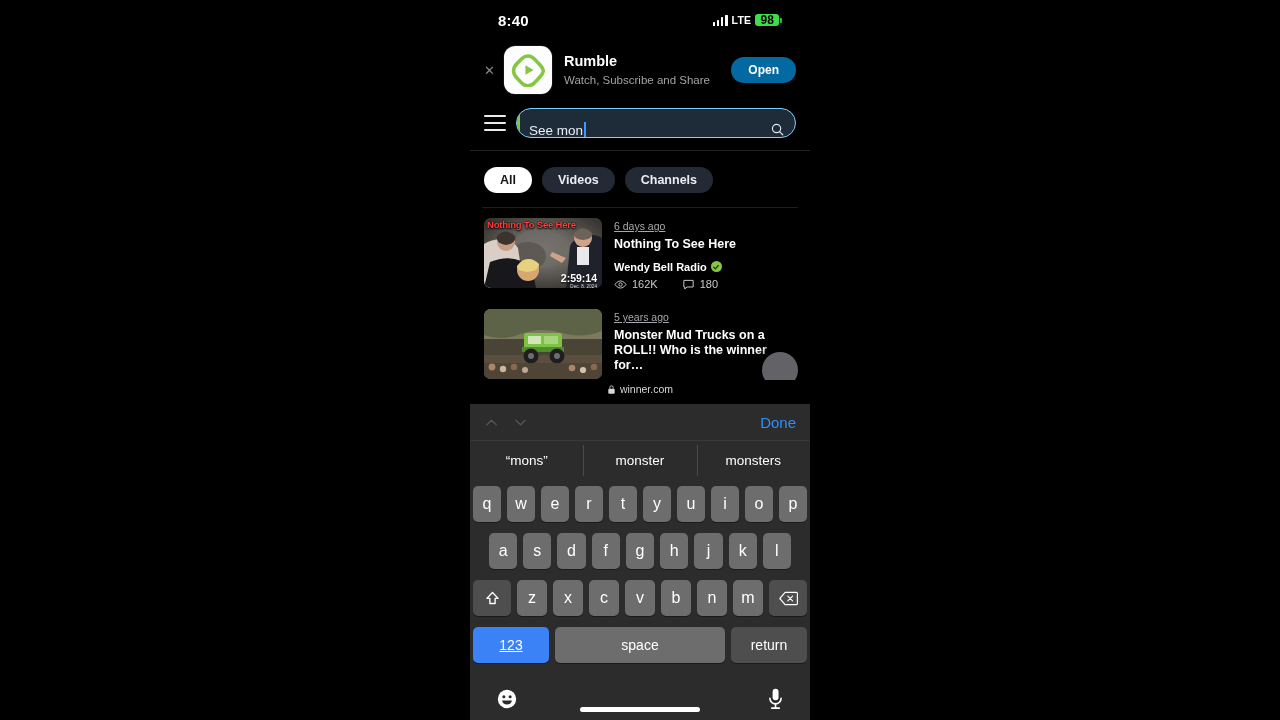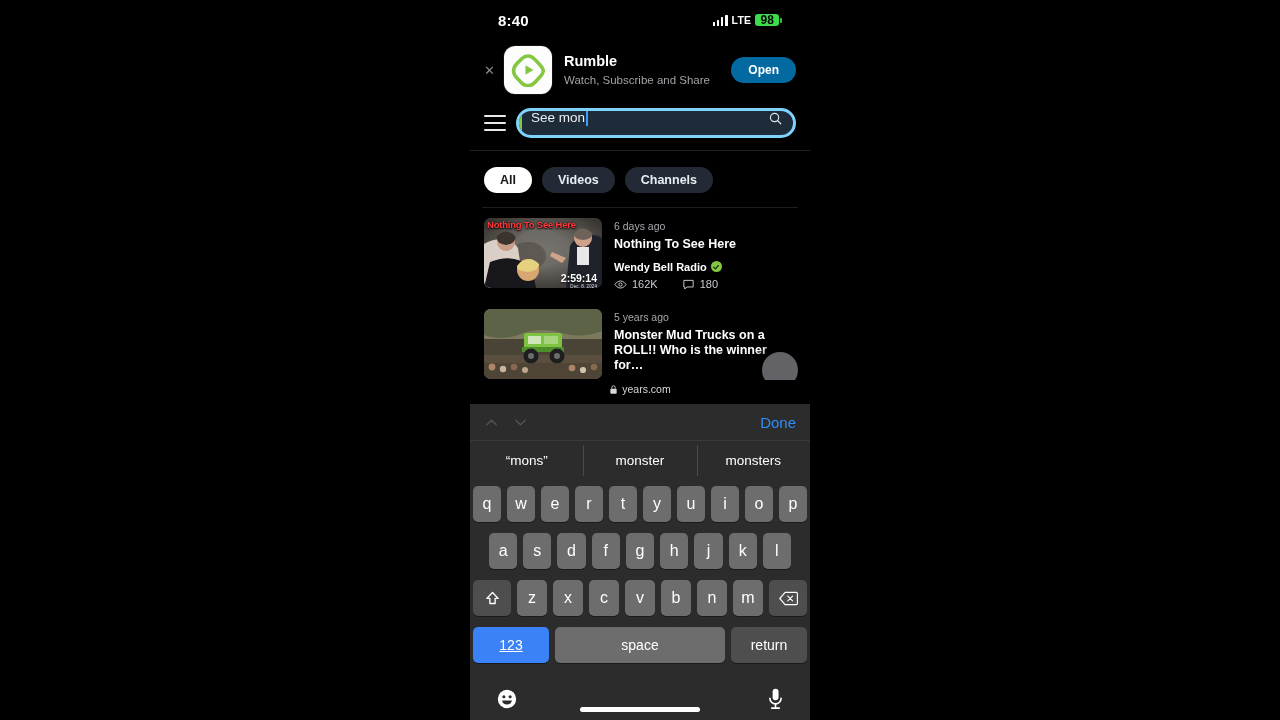--- a/index.html
+++ b/index.html
@@ -45,21 +45,21 @@
                 white-space:nowrap; overflow:hidden; text-overflow:ellipsis; }
   .open-btn { background:#0369a1; color:#fff; font-size:12px; font-weight:700;
               border:none; border-radius:14px; padding:6px 17px; flex:0 0 auto; }
 
   
   .searchbar-row { display:flex; align-items:center; gap:10px; padding:4px 14px 12px 14px; }
   .hamburger { width:22px; height:16px; display:flex; flex-direction:column;
                justify-content:space-between; flex:0 0 auto; }
   .hamburger span { display:block; height:2px; background:#e9e9ee; border-radius:1px; }
   .searchfield { flex:1 1 auto; height:30px; border-radius:15px; background:#1e2b38;
-                 border:3px solid #7dd3fc; display:flex; align-items:flex-start;
+                 border:1px solid #7dd3fc; display:flex; align-items:flex-end;
                  padding:0 10px 0 12px; position:relative; overflow:hidden; }
   .searchfield::before { content:""; position:absolute; left:0; top:0; bottom:0; width:3px;
                          background:#85c742; }
   .sf-value { color:#e9eef3; font-size:13.5px; line-height:1; white-space:nowrap; }
   .sf-caret { display:inline-block; width:1.6px; height:15px; background:#3d9bfb;
               margin-left:1px; vertical-align:-3px; }
   .sf-magnifier { margin-left:auto; flex:0 0 auto; }
   .hdr-divider { height:1px; background:#232326; }
 
   
@@ -75,21 +75,21 @@
   .thumb { width:118px; height:70px; border-radius:7px; flex:0 0 auto;
            position:relative; overflow:hidden; background:#2a2a2e; }
   .thumb .dur { position:absolute; right:5px; bottom:4px; color:#fff; font-size:10.5px;
                 font-weight:700; text-shadow:0 1px 2px rgba(0,0,0,.9); }
   .thumb .ovl-title { position:absolute; top:2px; left:3px; right:3px; font-size:9.5px;
                       font-weight:800; color:#ff3b3b; line-height:1.05;
                       text-shadow:0 1px 2px #000,0 0 2px #000; letter-spacing:-.2px; }
   .thumb .stamp { position:absolute; right:5px; bottom:-1px; font-size:4.5px;
                   color:#ddd; letter-spacing:.1px; }
   .meta { flex:1 1 auto; min-width:0; padding-top:1px; }
-  .age { color:#a7a7ad; font-size:10.5px; line-height:1.4; }
+  .age { color:#a7a7ad; font-size:10.5px; line-height:1.4;text-decoration:underline; }
   .vtitle { color:#fff; font-size:12.5px; font-weight:700; line-height:1.22;
             margin-top:3px; }
   .chan-row { display:flex; align-items:center; gap:4px; margin-top:9px; }
   .chan { color:#fff; font-size:11px; font-weight:700; }
   .verified { width:11px; height:11px; border-radius:50%; background:#85c742;
               display:flex; align-items:center; justify-content:center; flex:0 0 auto; }
   .stats { display:flex; align-items:center; gap:6px; margin-top:5px; color:#c9c9cf;
            font-size:11px; }
   .stats .grp { display:flex; align-items:flex-start; gap:5px; }
   .stats .grp + .grp { margin-left:18px; }
@@ -302,21 +302,21 @@
 
     </div>
 
     <div class="assistive"></div>
 
     <div class="urlbar">
       <svg width="9" height="11" viewBox="0 0 24 28">
         <rect x="3.5" y="12" width="17" height="13" rx="2.6" fill="#d7d7dc"></rect>
         <path d="M7.6 12V8.4a4.4 4.4 0 018.8 0V12" fill="none" stroke="#d7d7dc" stroke-width="2.3"></path>
       </svg>
-      <span class="txt">years.com</span>
+      <span class="txt">winner.com</span>
     </div>
 
     <div class="keyboard">
       <div class="kb-toolbar">
         <svg class="chev" viewBox="0 0 24 24">
           <path d="M4.5 15.5L12 8.5l7.5 7" fill="none" stroke="#555" stroke-width="2.1" stroke-linecap="round" stroke-linejoin="round"></path>
         </svg>
         <svg class="chev" viewBox="0 0 24 24">
           <path d="M4.5 8.5L12 15.5l7.5-7" fill="none" stroke="#555" stroke-width="2.1" stroke-linecap="round" stroke-linejoin="round"></path>
         </svg>

